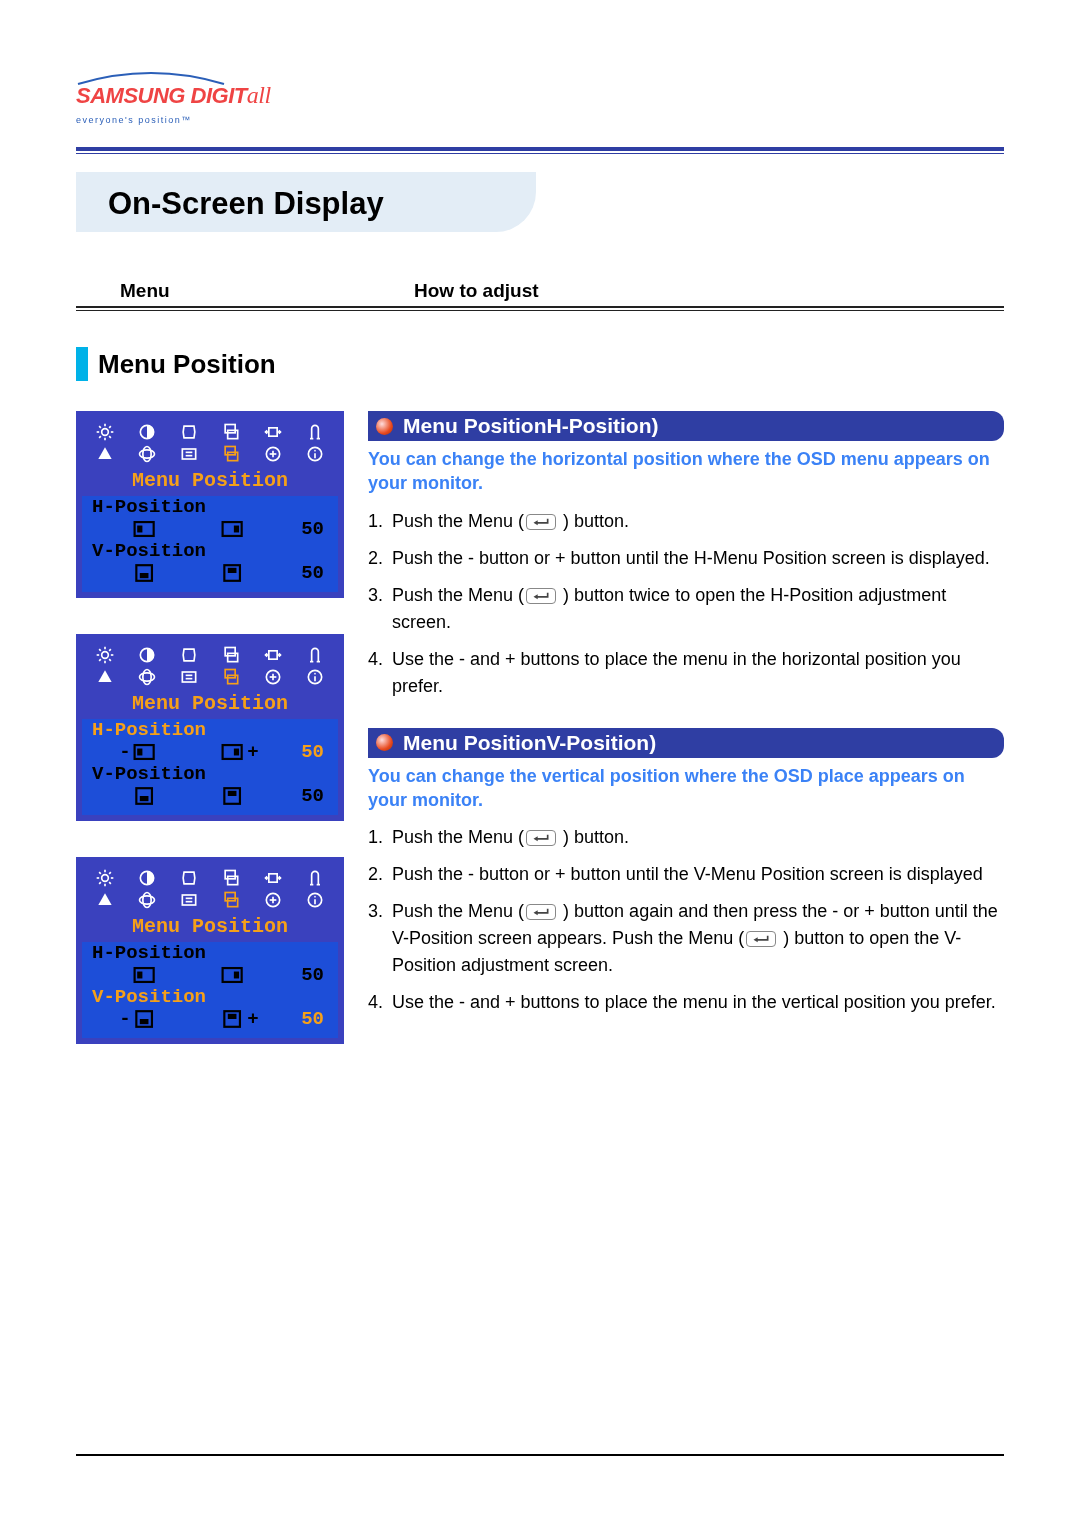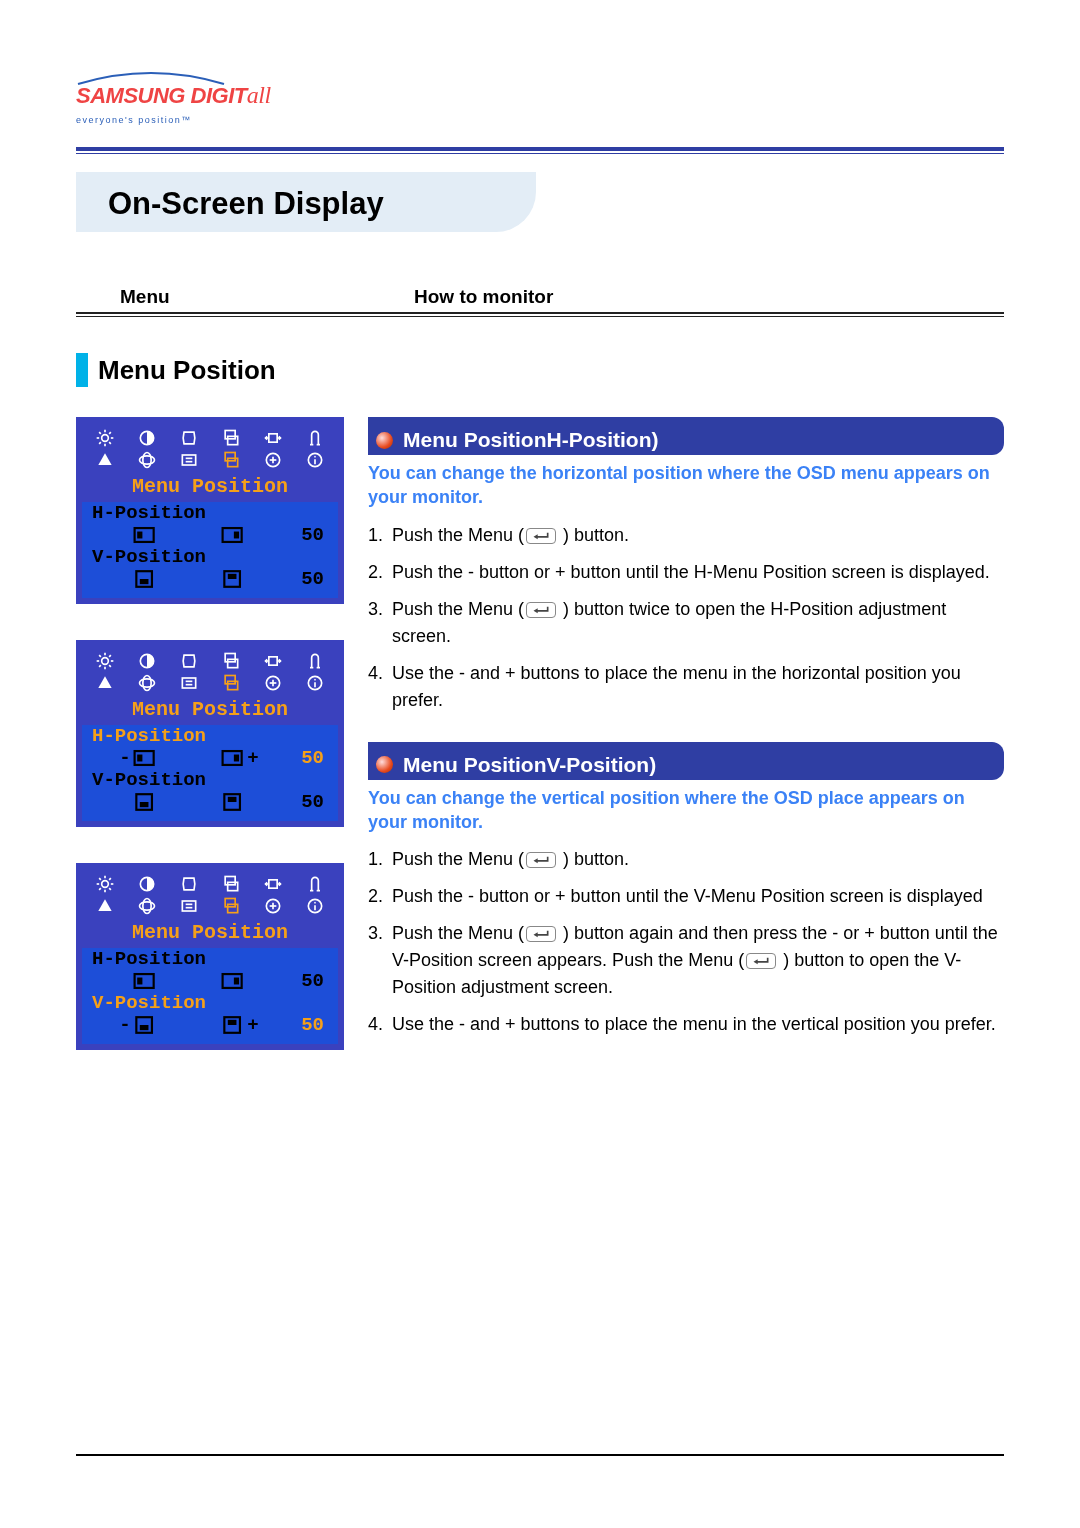--- a/index.html
+++ b/index.html
@@ -25,21 +25,21 @@
 .title-bar { position:relative; margin-bottom:44px; }
 .title-bar-bg {
   position:absolute; left:0; top:0; width:460px; height:60px;
   background:#e3edf6; border-radius:0 0 40px 0;
 }
 .title-bar h1 {
   position:relative; font-size:31px; font-weight:bold; color:#000;
   padding:14px 32px;
 }
 .tabs { display:flex; margin-bottom:4px; }
-.tab { font-weight:bold; font-size:19px; color:#000;margin-top:6px; }
+.tab { font-weight:bold; font-size:19px; color:#000; }
 .tab-menu { width:308px; padding-left:44px; }
 .tab-adjust { padding-left:30px; }
 .hr-dbl { border:none; border-top:2px solid #222; margin-bottom:2px;}
 .hr-dbl2 { border:none; border-top:1px solid #222; margin-bottom:36px;}
 .section-title { display:flex; align-items:center; margin-bottom:30px; }
 .section-title .bar { width:12px; height:34px; background:#00b2e8; margin-right:10px; }
 .section-title h2 { font-size:26px; font-weight:bold; color:#000; }
 .content-row { display:flex; gap:24px; }
 .left-col { width:268px; }
 .right-col { flex:1; }
@@ -60,21 +60,21 @@
 .osd-row-label.active { color:#f5a019; }
 .osd-row-vals { display:flex; align-items:center; font-family:"Courier New",monospace; font-weight:bold; font-size:19px; color:#000; padding-left:26px; }
 .osd-row-vals .sign { width:14px; text-align:center; }
 .osd-row-vals .box { display:inline-flex; align-items:center; justify-content:center; }
 .osd-row-vals .gap { flex:0 0 62px; }
 .osd-row-vals .val { margin-left:auto; padding-right:4px; }
 .osd-row-vals .val.active { color:#f5a019; }
 .glyph-h1 svg, .glyph-h2 svg, .glyph-v1 svg, .glyph-v2 svg { width:26px; height:22px; }
 .sub-header {
   background:#2f3ea3; color:#fff; font-weight:bold; font-size:21px;
-  padding:11px 8px 3px 4px; display:flex; align-items:center; margin-bottom:6px;
+  padding:3px 8px 3px 4px; display:flex; align-items:center; margin-bottom:6px;
   border-radius:0 12px 12px 0;
 }
 .sub-header .bullet {
   width:17px; height:17px; border-radius:50%; background:radial-gradient(circle at 35% 35%,#fdd,#e84a1f 60%,#a02a00);
   margin:0 10px 0 4px; flex-shrink:0;
 }
 .lead { font-weight:bold; font-size:18px; color:#3b82f6; line-height:1.35; margin-bottom:12px; }
 .steps { list-style:none; font-size:18px; line-height:1.5; color:#000; }
 .steps li { display:flex; margin-bottom:10px; }
 .steps .num { width:24px; flex-shrink:0; }
@@ -106,21 +106,21 @@
   <hr class="hr-top">
   <hr class="hr-top2">
 
   <div class="title-bar">
     <div class="title-bar-bg"></div>
     <h1>On-Screen Display</h1>
   </div>
 
   <div class="tabs">
     <div class="tab tab-menu">Menu</div>
-    <div class="tab tab-adjust">How to monitor</div>
+    <div class="tab tab-adjust">How to adjust</div>
   </div>
   <hr class="hr-dbl">
   <hr class="hr-dbl2">
 
   <div class="section-title">
     <div class="bar"></div>
     <h2>Menu Position</h2>
   </div>
 
   <div class="content-row">

